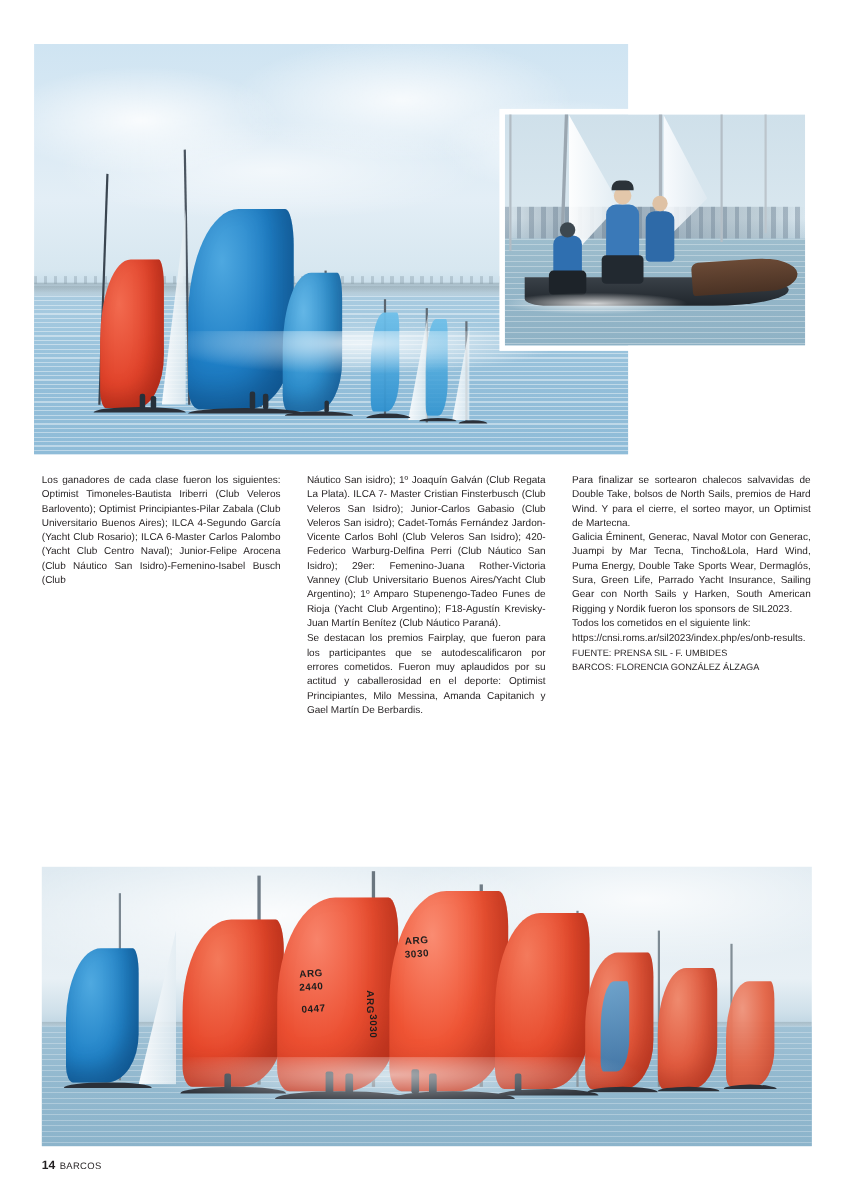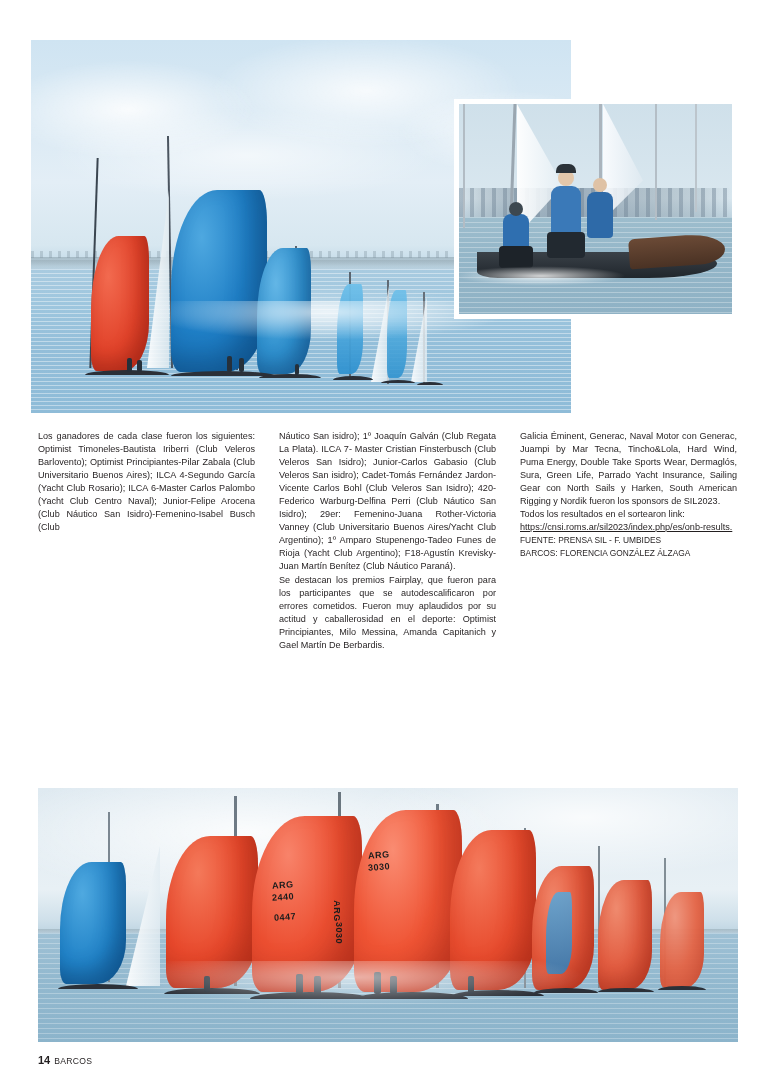--- a/index.html
+++ b/index.html
@@ -127,21 +127,21 @@
     -moz-text-align-last: left;
     text-align-last: left;
     hyphens: auto;
     color: #231f20;
   }
   .col p { margin: 0; }
   .col p + p { margin-top: 0; }
   .col .small-caps {
     font-size: 8.4px;
   }
-  .link { color: #231f20; word-break: break-all; text-decoration: underline; }
+  .link { color: #231f20; word-break: break-all; }
 
   
   .photo-bottom {
     position: absolute;
     left: 38px; top: 788px;
     width: 700px; height: 254px;
     overflow: hidden;
     background: linear-gradient(to bottom, #dfeaf1 0%, #e8f0f5 40%, #cfe0ea 52%, #adc9da 62%, #9dbfd3 100%);
   }
   .pb-water {
@@ -292,22 +292,23 @@
     <div class="col">
       <p>Los ganadores de cada clase fueron los siguientes: Optimist Timoneles-Bautista Iriberri (Club Veleros Barlovento); Optimist Principiantes-Pilar Zabala (Club Universitario Buenos Aires); ILCA 4-Segundo García (Yacht Club Rosario); ILCA 6-Master Carlos Palombo (Yacht Club Centro Naval); Junior-Felipe Arocena (Club Náutico San Isidro)-Femenino-Isabel Busch (Club</p>
     </div>
 
     <div class="col">
       <p>Náutico San isidro); 1º Joaquín Galván (Club Regata La Plata). ILCA 7- Master Cristian Finsterbusch (Club Veleros San Isidro); Junior-Carlos Gabasio (Club Veleros San isidro); Cadet-Tomás Fernández Jardon-Vicente Carlos Bohl (Club Veleros San Isidro); 420- Federico Warburg-Delfina Perri (Club Náutico San Isidro); 29er: Femenino-Juana Rother-Victoria Vanney (Club Universitario Buenos Aires/Yacht Club Argentino); 1º Amparo Stupenengo-Tadeo Funes de Rioja (Yacht Club Argentino); F18-Agustín Krevisky-Juan Martín Benítez (Club Náutico Paraná).</p>
       <p>Se destacan los premios Fairplay, que fueron para los participantes que se autodescalificaron por errores cometidos. Fueron muy aplaudidos por su actitud y caballerosidad en el deporte: Optimist Principiantes, Milo Messina, Amanda Capitanich y Gael Martín De Berbardis.</p>
     </div>
 
     <div class="col">
+      <p>Para finalizar se sortearon chalecos salvavidas de Double Take, bolsos de North Sails, premios de Hard Wind. Y para el cierre, el sorteo mayor, un Optimist de Martecna.</p>
       <p>Galicia Éminent, Generac, Naval Motor con Generac, Juampi by Mar Tecna, Tincho&amp;Lola, Hard Wind, Puma Energy, Double Take Sports Wear, Dermaglós, Sura, Green Life, Parrado Yacht Insurance, Sailing Gear con North Sails y Harken, South American Rigging y Nordik fueron los sponsors de SIL2023.</p>
-      <p>Todos los resultados en el sortearon link:</p>
+      <p>Todos los cometidos en el siguiente link:</p>
       <p class="link">https://cnsi.roms.ar/sil2023/index.php/es/onb-results.</p>
       <p class="small-caps">FUENTE: PRENSA SIL - F. UMBIDES</p>
       <p class="small-caps">BARCOS: FLORENCIA GONZÁLEZ ÁLZAGA</p>
     </div>
 
   </div>
 
   <div class="photo-bottom">
     <div style="position:absolute;left:0;top:0;width:100%;height:58%;
       background:radial-gradient(ellipse 340px 90px at 30% 30%, rgba(255,255,255,.85), rgba(255,255,255,0) 75%),

